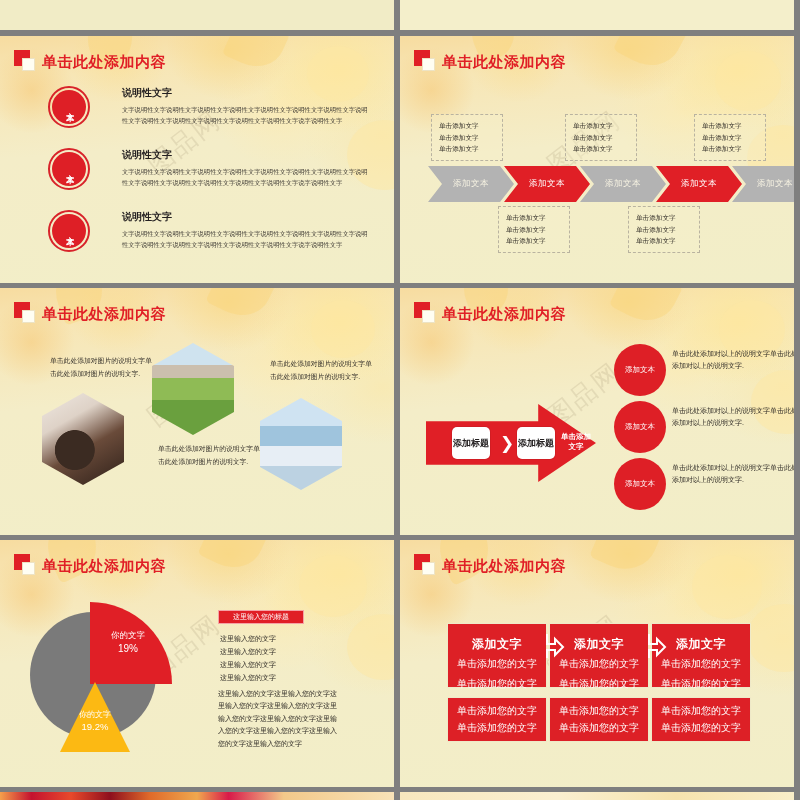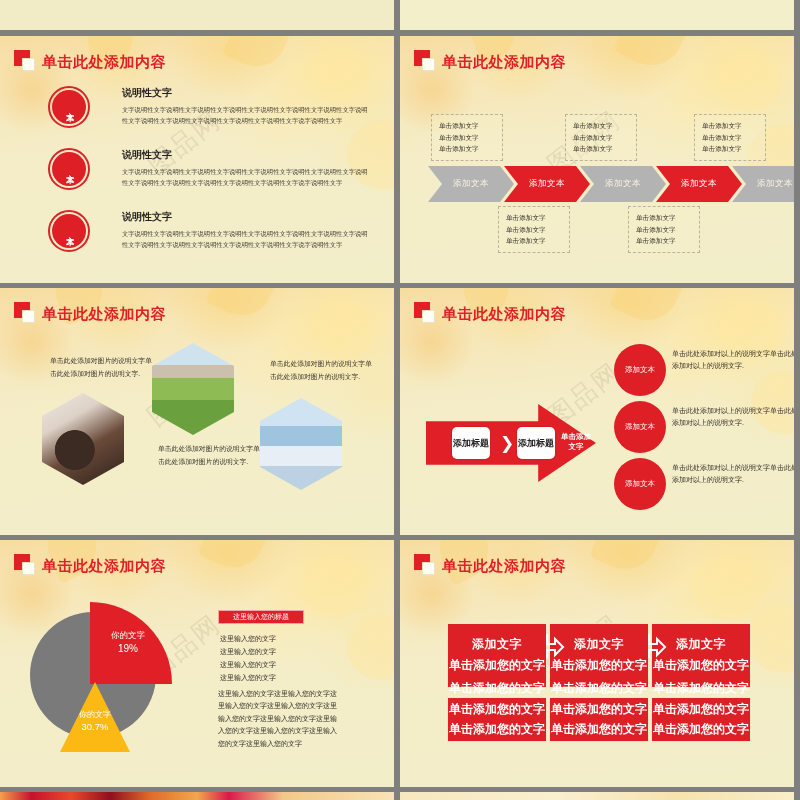--- a/index.html
+++ b/index.html
@@ -167,21 +167,21 @@
     background: #e01f26; display: flex; align-items: center; justify-content: center;
     border: 1px solid #f5a3a6;
   }
   .s5-hdr span { color: #fff; font-size: 7px; }
   .s5-list { position: absolute; left: 220px; top: 93px; font-size: 7px; color: #2f2b26; line-height: 1.85; }
   .s5-para { position: absolute; left: 218px; top: 148px; width: 120px; font-size: 7px; color: #2f2b26; line-height: 1.78; }
 
   
   .rbox { position: absolute; background: #dd2026; border: 1px solid #efe9c8; }
   .rbox .t { color: #fff; font-weight: bold; font-size: 12px; text-align: center; margin-top: 12px; letter-spacing:.5px;}
-  .rbox .l { color: #fff; font-size: 12px; text-align: center; line-height: 1.65; margin-top: 3px; font-weight: bold; }
+  .rbox .l { color: #fff; font-size: 10px; text-align: center; line-height: 1.65; margin-top: 3px; }
   .rbox.low { display: flex; align-items: center; justify-content: center; }
   .rbox.low .l { margin-top: 0; }
   .wharrow { position: absolute; width: 22px; height: 28px; }
 
   
   .bottom-partial {
     position: absolute; left: 0; top: 792px; width: 800px; height: 8px;
     overflow: hidden;
   }
   .bp-left {
@@ -404,21 +404,21 @@
     <div class="pie-wrap">
       <div class="pie-base"></div>
       <div class="pie-red"></div>
       <div class="pie-red-lbl">
         <span class="a">你的文字</span>
         <span class="b">19%</span>
       </div>
       <div class="pie-yellow"></div>
       <div class="pie-yel-lbl">
         <span class="a">你的文字</span>
-        <span class="b">30.7%</span>
+        <span class="b">19.2%</span>
       </div>
     </div>
 
     <div class="s5-hdr">
       <span>这里输入您的标题</span>
     </div>
     <div class="s5-list">
       <div>这里输入您的文字</div>
       <div>这里输入您的文字</div>
       <div>这里输入您的文字</div>

